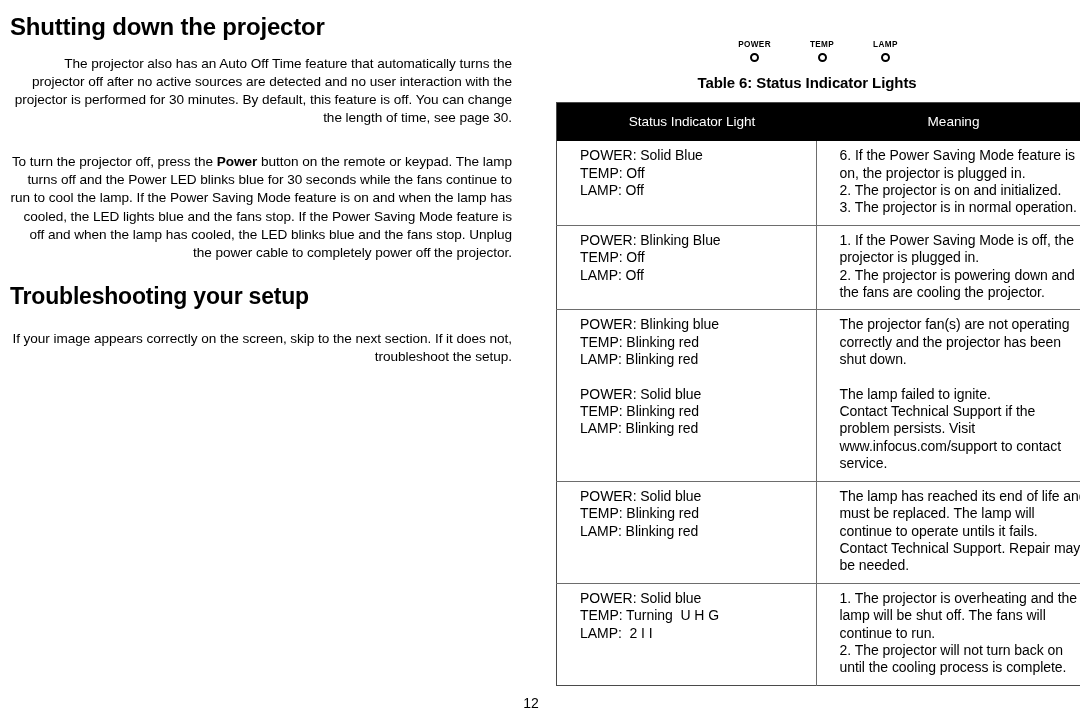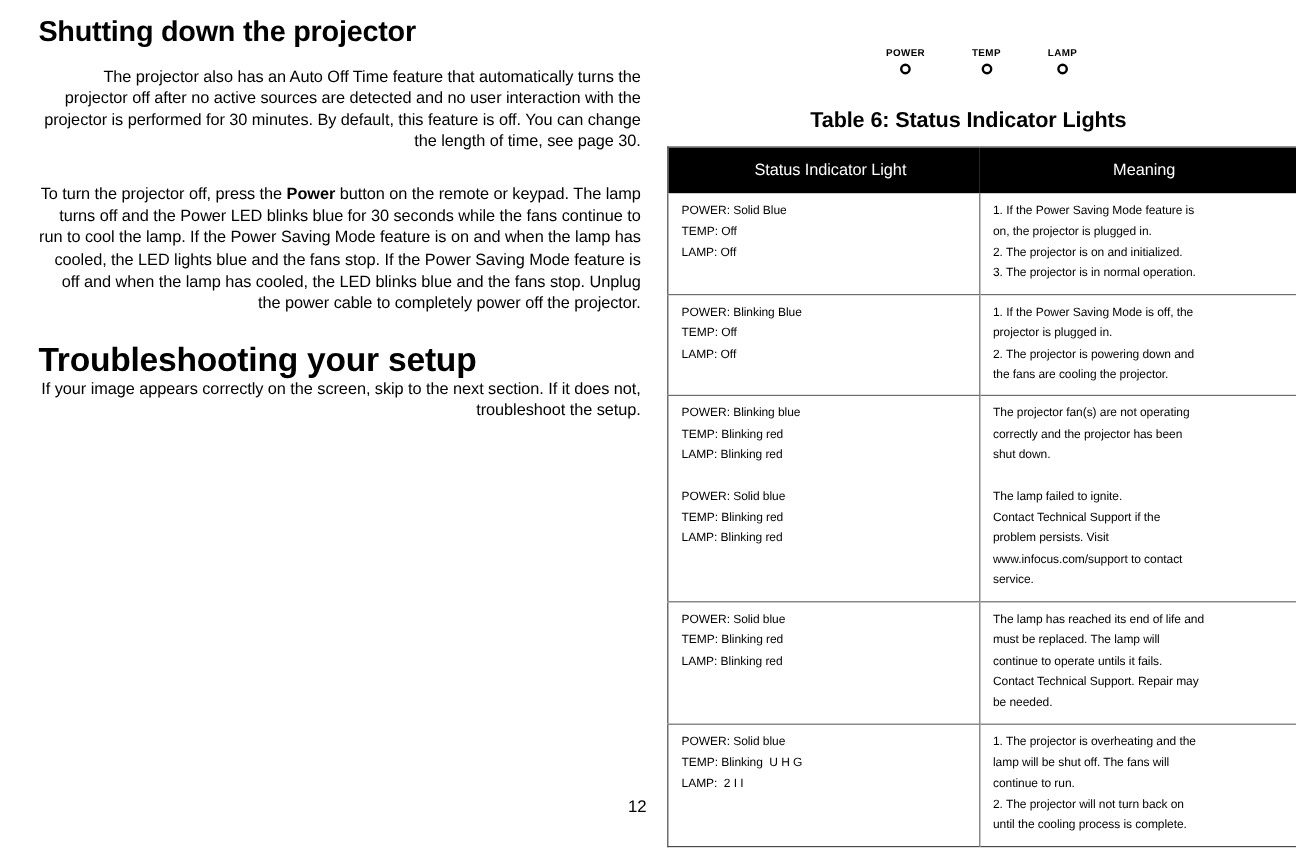--- a/index.html
+++ b/index.html
@@ -18,21 +18,21 @@
 
   .page {
     position: relative;
     width: 1080px;
     height: 720px;
   }
 
   
   .col-left {
     position: absolute;
-    left: 32px;
+    left: 10px;
     top: 14px;
     width: 502px;
   }
 
   h1.section-title {
     font-size: 24px;
     font-weight: bold;
     letter-spacing: -0.2px;
     margin: 0 0 14px 0;
     line-height: 1.12;
@@ -51,22 +51,22 @@
     line-height: 18.1px;
     margin: 0;
     letter-spacing: -0.05px;
     text-align: right;
   }
 
   .gap-a { height: 22px; }
   .gap-b { height: 26px; }
 
   h1.section-title.second {
-    font-size: 28px;
-    margin: 0 0 0 0;
+    font-size: 23px;
+    margin: 0 0 20px 0;
   }
 
   
   .col-right {
     position: absolute;
     left: 556px;
     top: 18px;
     width: 502px;
   }
 
@@ -101,23 +101,23 @@
     width: 9px;
     height: 9px;
     border-radius: 50%;
     border: 2.6px solid #000;
     background: #ffffff;
     box-sizing: border-box;
   }
 
   .table-caption {
     text-align: center;
-    font-size: 18px;
+    font-size: 15px;
     font-weight: bold;
-    margin-top: 28px;
+    margin-top: 12px;
     letter-spacing: -0.1px;
   }
 
   
   table.status-table {
     margin-top: 11px;
     border-collapse: collapse;
     width: 501px;
     table-layout: fixed;
     border: 1px solid #4a4a4a;
@@ -130,43 +130,43 @@
     font-weight: normal;
     padding: 11px 0 12px 11px;
     letter-spacing: -0.05px;
     border: none;
   }
   table.status-table th.col1 { width: 248px; }
   table.status-table th.col2 { width: 253px; }
 
   table.status-table td {
     vertical-align: top;
-    font-size: 10px;
+    font-size: 14px;
     line-height: 17.4px;
     letter-spacing: -0.05px;
-    padding: 6px 9px 8px 11px;
+    padding: 6px 9px 8px 23px;
     border-top: 1px solid #6d6d6d;
     border-right: 1px solid #6d6d6d;
   }
   table.status-table td:last-child {
     border-right: none;
   }
   table.status-table tr:first-child td {
     border-top: none;
   }
   table.status-table td .blk + .blk {
     margin-top: 17px;
   }
   table.status-table td .line { display: block; white-space: pre; }
 
   
   .page-number {
     position: absolute;
     left: 0;
-    top: 664px;
+    top: 695px;
     width: 1062px;
     text-align: center;
     font-size: 14px;
     letter-spacing: -0.1px;
   }
 </style>
 </head>
 <body>
 
 <div class="page">
@@ -223,21 +223,21 @@
           <tr>
             <td>
               <div class="blk">
                 <span class="line">POWER: Solid Blue</span>
                 <span class="line">TEMP: Off</span>
                 <span class="line">LAMP: Off</span>
               </div>
             </td>
             <td>
               <div class="blk">
-                <span class="line">1. If the Power Saving Mode feature is</span>
+                <span class="line">6. If the Power Saving Mode feature is</span>
                 <span class="line">on, the projector is plugged in.</span>
                 <span class="line">2. The projector is on and initialized.</span>
                 <span class="line">3. The projector is in normal operation.</span>
               </div>
             </td>
           </tr>
           <tr>
             <td>
               <div class="blk">
                 <span class="line">POWER: Blinking Blue</span>
@@ -297,21 +297,21 @@
                 <span class="line">continue to operate untils it fails.</span>
                 <span class="line">Contact Technical Support. Repair may</span>
                 <span class="line">be needed.</span>
               </div>
             </td>
           </tr>
           <tr>
             <td>
               <div class="blk">
                 <span class="line">POWER: Solid blue</span>
-                <span class="line">TEMP: Blinking  U H G</span>
+                <span class="line">TEMP: Turning  U H G</span>
                 <span class="line">LAMP:  2 I I</span>
               </div>
             </td>
             <td>
               <div class="blk">
                 <span class="line">1. The projector is overheating and the</span>
                 <span class="line">lamp will be shut off. The fans will</span>
                 <span class="line">continue to run.</span>
                 <span class="line">2. The projector will not turn back on</span>
                 <span class="line">until the cooling process is complete.</span>

